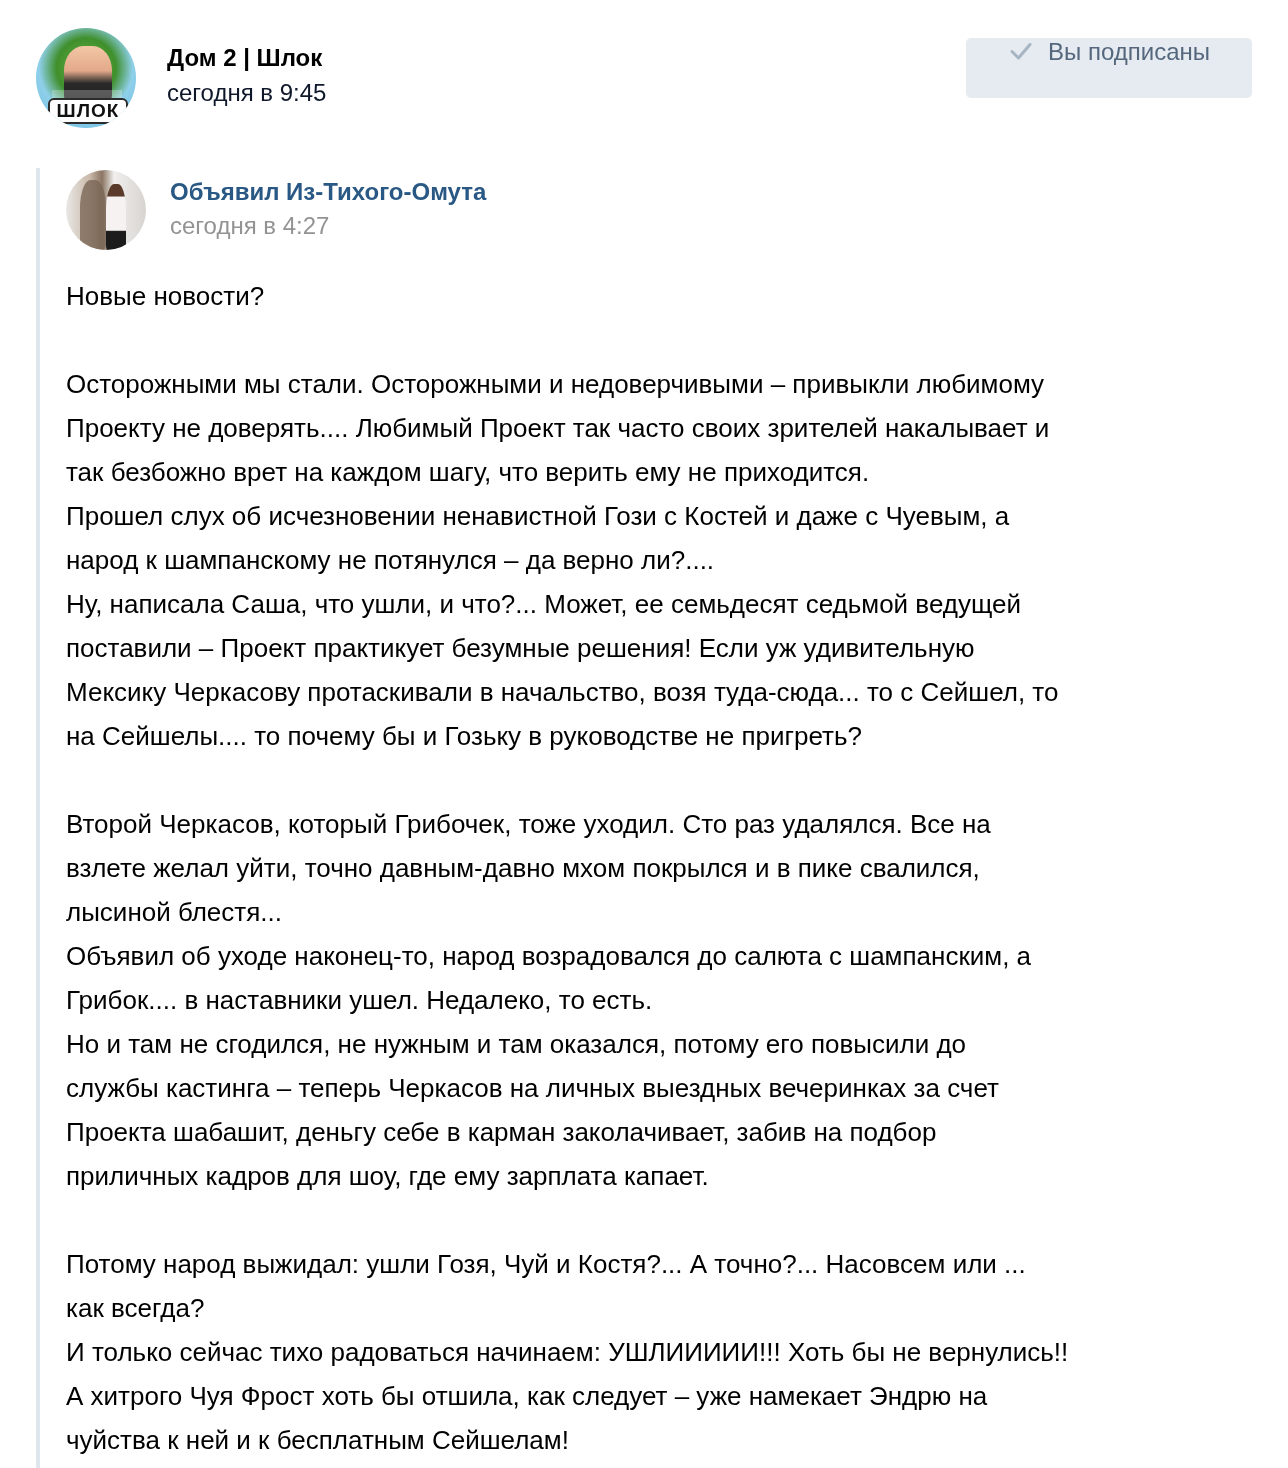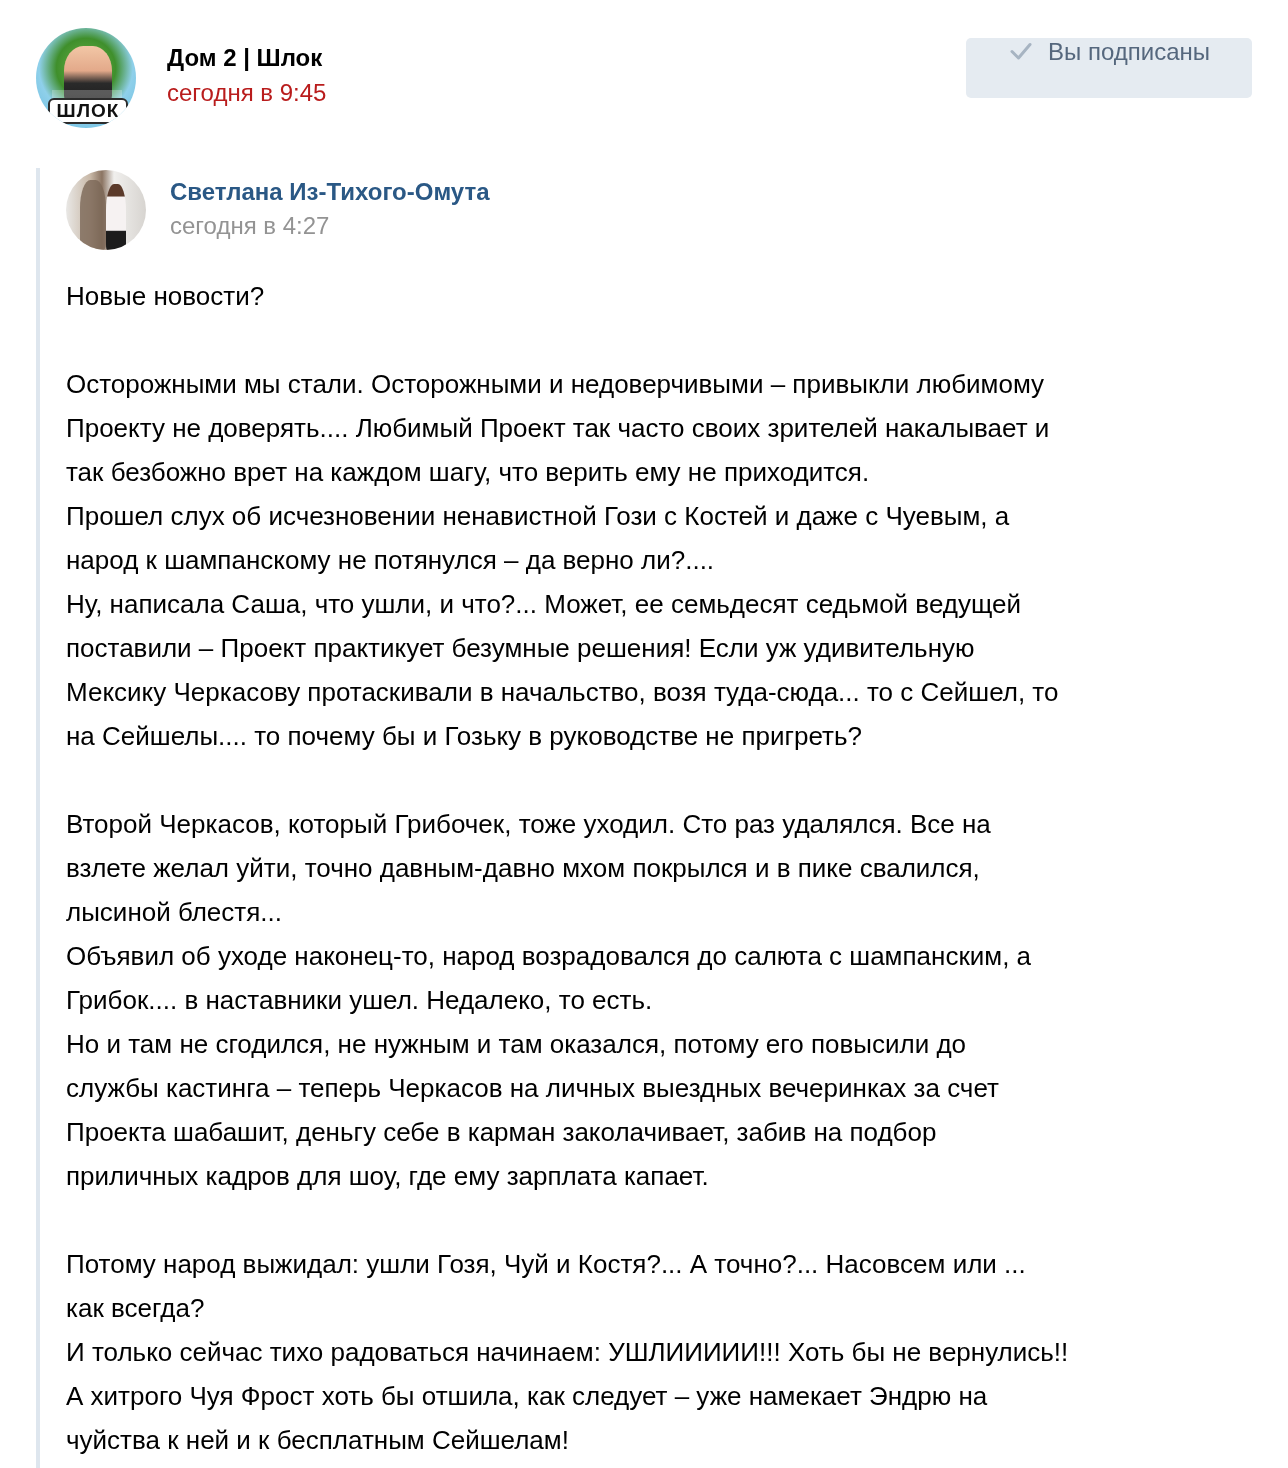--- a/index.html
+++ b/index.html
@@ -68,21 +68,21 @@
     font-size: 24px;
     font-weight: bold;
     color: #000000;
     white-space: nowrap;
   }
   .header-time {
     position: absolute;
     left: 131px;
     top: 51px;
     font-size: 24px;
-    color: #b91c1c;
+    color: #0f172a;
     white-space: nowrap;
   }
   .subscribe-btn {
     position: absolute;
     left: 930px;
     top: 10px;
     width: 286px;
     height: 60px;
     background: #e5ebf1;
     border-radius: 5px;
@@ -186,21 +186,21 @@
     </svg>
     <span class="label">Вы подписаны</span>
   </div>
 </div>
 
 <div class="repost">
   <div class="avatar author-avatar">
     <div class="shadow"></div>
     <div class="girl"></div>
   </div>
-  <div class="author-name">Светлана Из-Тихого-Омута</div>
+  <div class="author-name">Объявил Из-Тихого-Омута</div>
   <div class="author-time">сегодня в 4:27</div>
 
   <div class="post-text">
     <p>
       <span class="line">Новые новости?</span>
     </p>
     <div class="gap"></div>
     <p>
       <span class="line">Осторожными мы стали. Осторожными и недоверчивыми – привыкли любимому</span>
       <span class="line">Проекту не доверять.... Любимый Проект так часто своих зрителей накалывает и</span>

